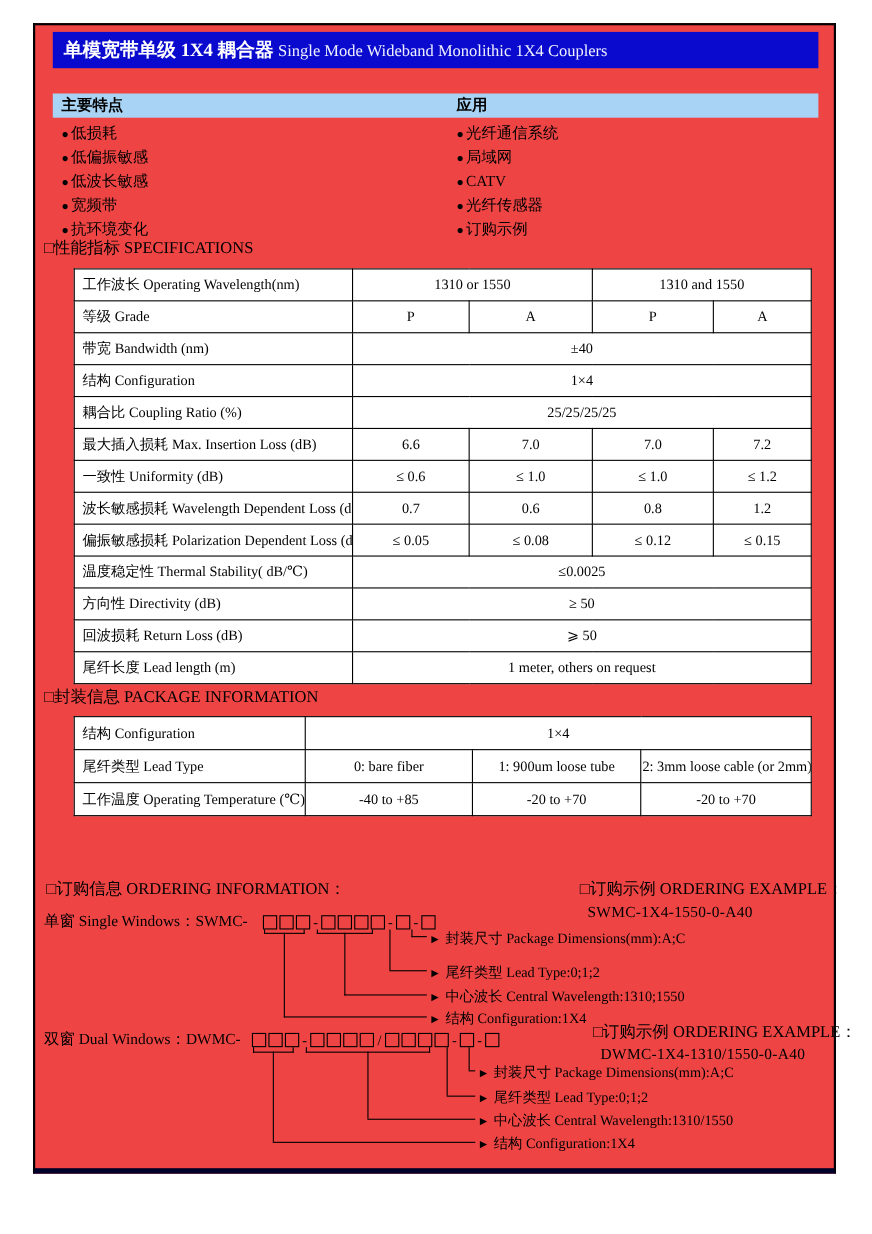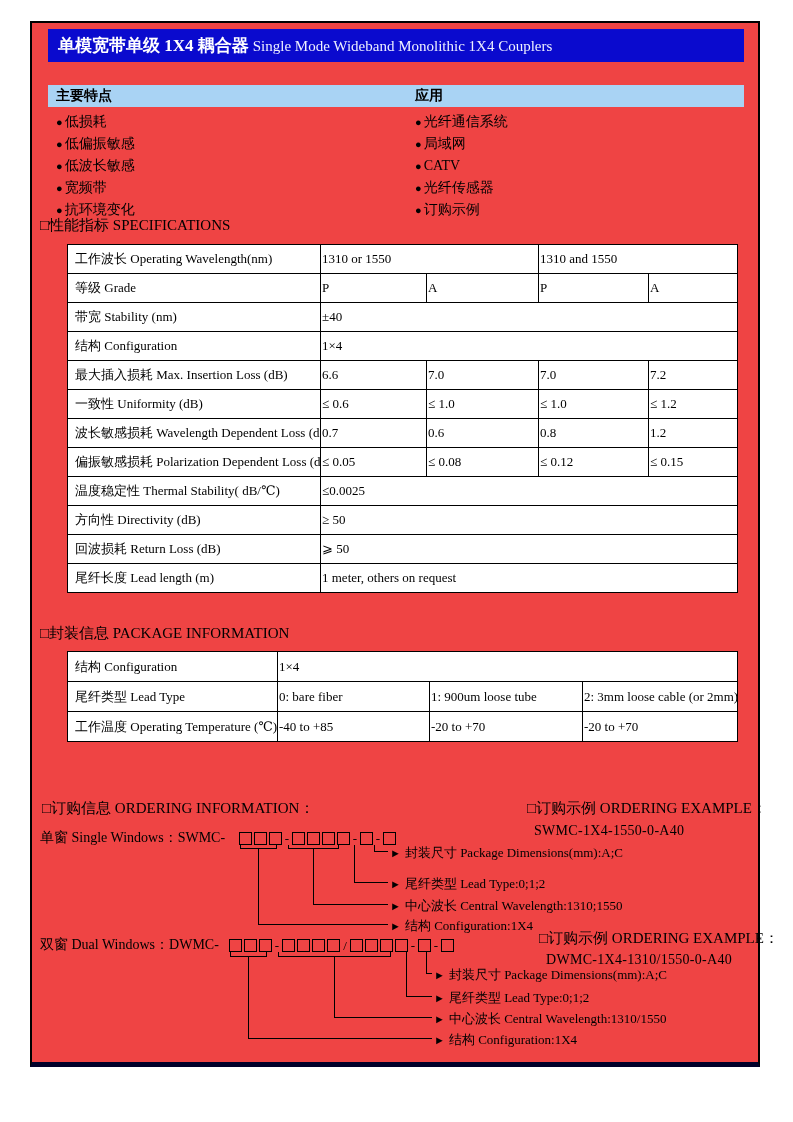--- a/index.html
+++ b/index.html
@@ -19,21 +19,21 @@
   .title-en{font-size:15px;color:#eef0ff;}
   .subbar{position:absolute;left:16px;top:62px;width:696px;height:22px;background:#a9d3f4;}
   .subbar span{position:absolute;top:2px;font-weight:bold;font-size:14px;}
   .feat-col{position:absolute;left:24px;top:88px;font-size:14px;line-height:21px;white-space:nowrap;}
   .app-col{position:absolute;left:383px;top:88px;font-size:14px;line-height:21px;white-space:nowrap;}
   .bullet{font-size:11px;margin-right:2px;}
   .sec-heading{position:absolute;left:8px;font-size:15px;white-space:nowrap;}
   table{border-collapse:collapse;table-layout:fixed;position:absolute;background:#fff;}
   td{border:1px solid #000;font-size:13px;overflow:hidden;white-space:nowrap;}
   td.lbl{padding-left:7px;text-align:left;}
-  td.val{text-align:left;}
+  td.val{text-align:center;}
   .spec-table{left:35px;top:221px;width:670px;}
   .spec-table tr{height:29px;}
   .pkg-table{left:35px;top:628px;width:670px;}
   .pkg-table tr{height:30px;}
   .ord-text{position:absolute;font-size:14px;white-space:nowrap;}
   .ord-code{position:absolute;font-size:14px;white-space:nowrap;letter-spacing:.3px;}
   .boxrow{position:absolute;height:14px;white-space:nowrap;}
   .box{display:inline-block;width:11px;height:11px;border:1px solid #000;margin:0 1px;vertical-align:top;}
   .dash{display:inline-block;width:8px;text-align:center;font-size:13px;line-height:13px;vertical-align:top;}
   .olabel{position:absolute;font-size:13px;white-space:nowrap;}
@@ -90,26 +90,30 @@
       <td class="val" colspan="2">1310 and 1550</td>
     </tr>
     <tr>
       <td class="lbl">等级 Grade</td>
       <td class="val">P</td>
       <td class="val">A</td>
       <td class="val">P</td>
       <td class="val">A</td>
     </tr>
     <tr>
-      <td class="lbl">带宽 Stability (nm)</td>
+      <td class="lbl">带宽 Bandwidth (nm)</td>
       <td class="val" colspan="4">±40</td>
     </tr>
     <tr>
       <td class="lbl">结构 Configuration</td>
       <td class="val" colspan="4">1×4</td>
+    </tr>
+    <tr>
+      <td class="lbl">耦合比 Coupling Ratio (%)</td>
+      <td class="val" colspan="4">25/25/25/25</td>
     </tr>
     <tr>
       <td class="lbl">最大插入损耗 Max. Insertion Loss (dB)</td>
       <td class="val">6.6</td>
       <td class="val">7.0</td>
       <td class="val">7.0</td>
       <td class="val">7.2</td>
     </tr>
     <tr>
       <td class="lbl">一致性  Uniformity (dB)</td>

